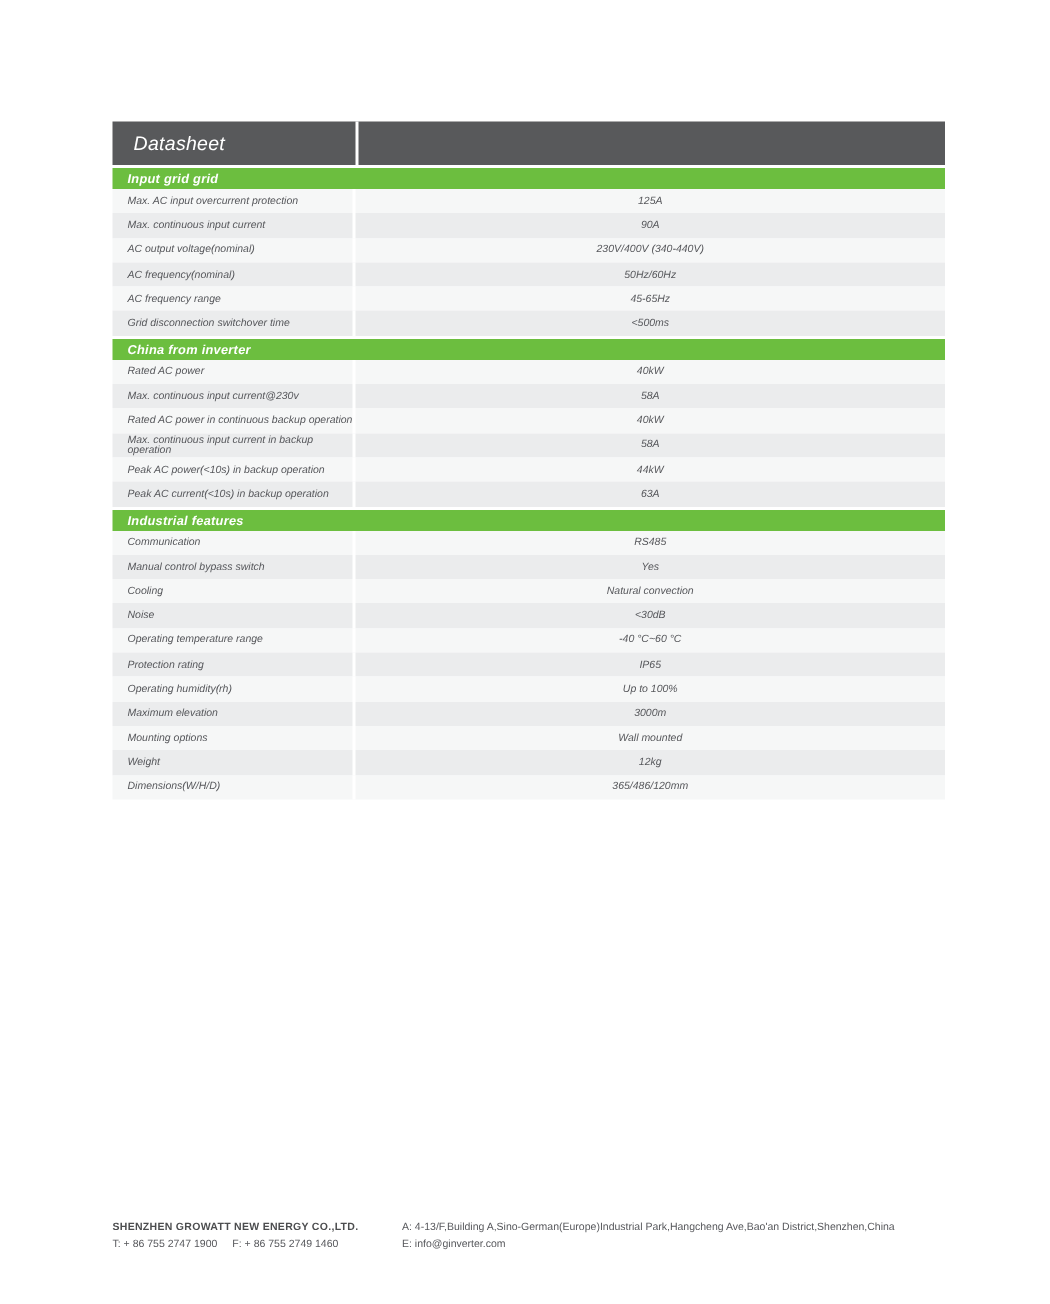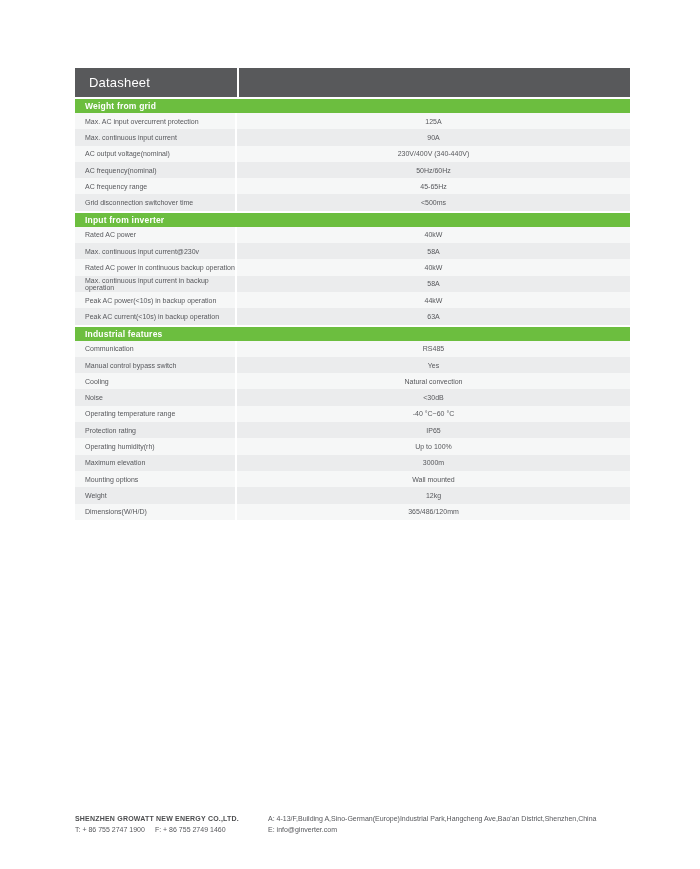--- a/index.html
+++ b/index.html
@@ -5,21 +5,21 @@
   html, body { margin: 0; padding: 0; background: #ffffff; }
   .page {
     position: relative;
     width: 700px;
     height: 869px;
     background: #ffffff;
     font-family: "Liberation Sans", sans-serif;
     color: #57585c;
     overflow: hidden;
   }
-  .spec-table { position: absolute; left: 75px; top: 68px; width: 555px; }
+  .spec-table { position: absolute; left: 75px; top: 81px; width: 555px; font-style: italic; }
 
   .table-header { display: flex; height: 29px; background: #58595b; }
   .th-left {
     width: 162px; box-sizing: border-box; padding-left: 14px;
     display: flex; align-items: center;
     color: #ffffff; font-size: 13px; letter-spacing: 0.2px;
   }
   .th-divider { width: 2px; background: #ffffff; }
   .th-right {
     flex: 1; display: flex; align-items: center; justify-content: center;
@@ -62,21 +62,21 @@
 
 <div class="page">
 
   <div class="spec-table">
     <div class="table-header">
       <div class="th-left">Datasheet</div>
       <div class="th-divider"></div>
     </div>
     <div id="sections-root">
   <div class="section">
-    <div class="section-bar">Weight from grid</div>
+    <div class="section-bar">Input grid grid</div>
     <div class="rows">
   <div class="row">
     <div class="cell label">Max. AC input overcurrent protection</div>
     <div class="cell value">125A</div>
   </div>
 
   <div class="row">
     <div class="cell label">Max. continuous input current</div>
     <div class="cell value">90A</div>
   </div>
@@ -97,21 +97,21 @@
   </div>
 
   <div class="row">
     <div class="cell label">Grid disconnection switchover time</div>
     <div class="cell value">&lt;500ms</div>
   </div>
 </div>
   </div>
 
   <div class="section">
-    <div class="section-bar">Input from inverter</div>
+    <div class="section-bar">China from inverter</div>
     <div class="rows">
   <div class="row">
     <div class="cell label">Rated AC power</div>
     <div class="cell value">40kW</div>
   </div>
 
   <div class="row">
     <div class="cell label">Max. continuous input current@230v</div>
     <div class="cell value">58A</div>
   </div>

